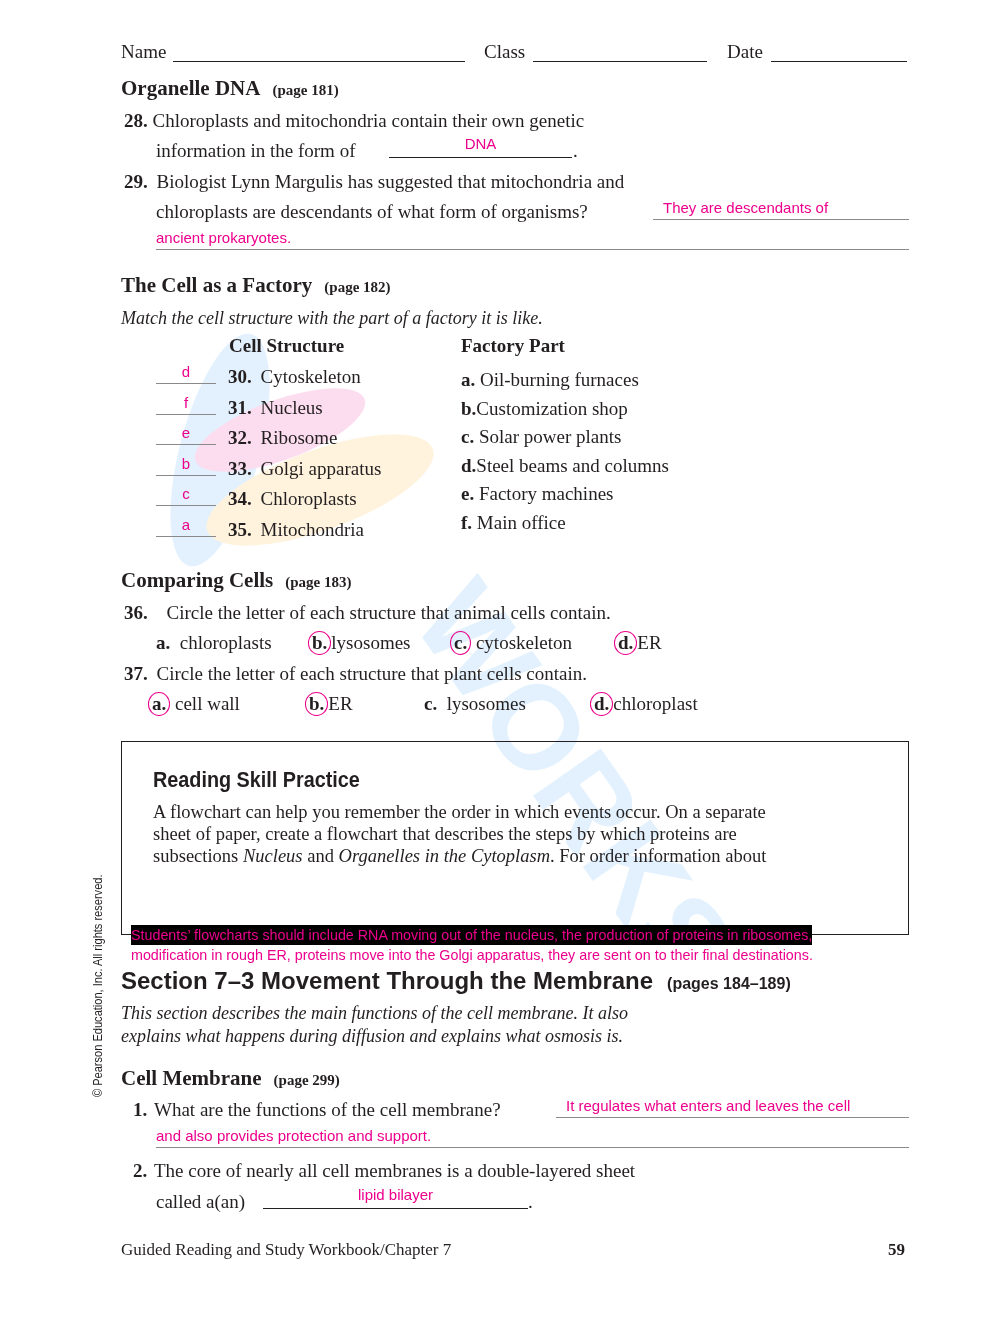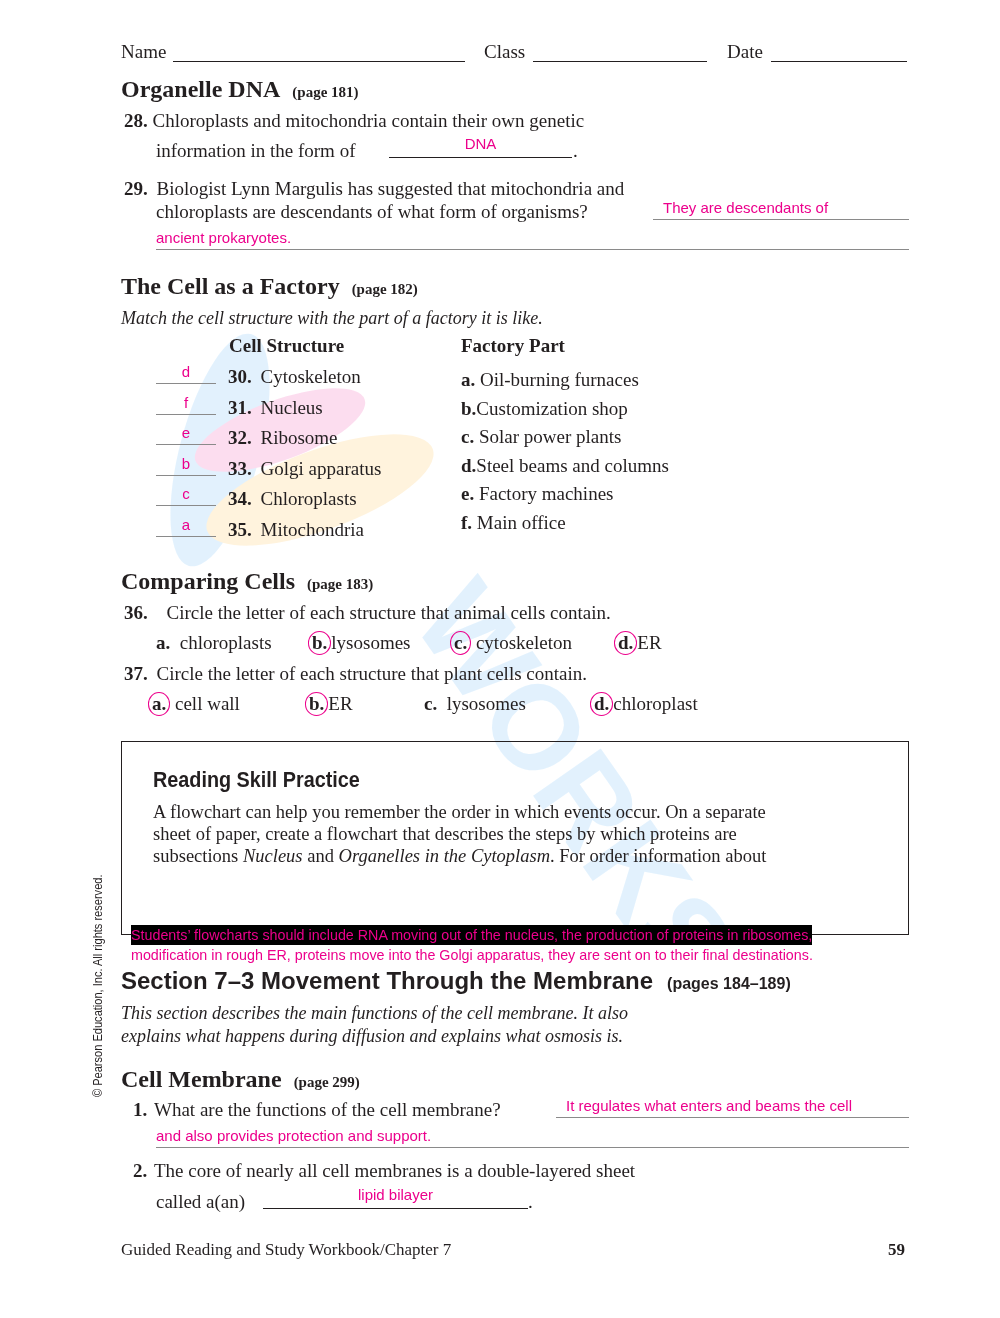--- a/index.html
+++ b/index.html
@@ -2,21 +2,21 @@
 <html><head>
 <meta charset="utf-8">
 <style>
   html, body { margin: 0; padding: 0; background: #ffffff; }
   body { width: 1000px; height: 1318px; position: relative; overflow: hidden;
          font-family: "Liberation Serif", serif; color: #231f20; }
   .abs { position: absolute; }
   .ans { font-family: "Liberation Sans", sans-serif; color: #ec008c; font-size: 15px; }
   .line { border-bottom: 1.5px solid #231f20; }
   .gline { border-bottom: 1.5px solid #8a8a8a; }
-  .h2 { font-size: 24px; font-weight: bold; }
+  .h2 { font-size: 21px; font-weight: bold; }
   .pg { font-size: 15px; font-weight: bold; }
   .body { font-size: 19px; }
   .num { font-weight: bold; }
   .circ { display: inline-block; border: 1.6px solid #ec008c; border-radius: 50%;
           padding: 0 3px; line-height: 22px; font-weight: bold; }
   .watermark { position: absolute; opacity: 0.13; pointer-events: none; }
   .box { position: absolute; left: 121px; top: 741px; width: 786px; height: 192px;
          border: 1.5px solid #231f20; }
 </style>
 </head>
@@ -54,21 +54,21 @@
   <span style="margin-left:0;">Chloroplasts and mitochondria contain their own genetic</span>
 </div>
 <div class="abs body" style="left:156px;top:140px;">
   <span>information in the form of</span>
 </div>
 <div class="abs line" style="left:389px;top:137px;width:183px;height:20px;">
   <div class="ans" style="text-align:center;margin-top:-2px;">DNA</div>
 </div>
 <div class="abs body" style="left:573px;top:140px;">.</div>
 
-<div class="abs body" style="left:124px;top:178px;">
+<div class="abs body" style="left:124px;top:171px;">
   <span class="num">29.</span>
   <span style="margin-left:4px;">Biologist Lynn Margulis has suggested that mitochondria and</span>
 </div>
 <div class="abs body" style="left:156px;top:201px;">
   <span>chloroplasts are descendants of what form of organisms?</span>
 </div>
 <div class="abs gline" style="left:653px;top:199px;width:256px;height:20px;">
   <div class="ans" style="padding-left:10px;">They are descendants of</div>
 </div>
 <div class="abs gline" style="left:156px;top:229px;width:753px;height:20px;">
@@ -180,21 +180,21 @@
 
 <div class="abs" style="left:121px;top:1066px;">
   <span class="h2">Cell Membrane</span>
   <span class="pg" style="margin-left:8px;">(page 299)</span>
 </div>
 <div class="abs body" style="left:133px;top:1099px;">
   <span class="num">1.</span>
   <span style="margin-left:2px;">What are the functions of the cell membrane?</span>
 </div>
 <div class="abs gline" style="left:556px;top:1097px;width:353px;height:20px;">
-  <div class="ans" style="padding-left:10px;">It regulates what enters and beams the cell</div>
+  <div class="ans" style="padding-left:10px;">It regulates what enters and leaves the cell</div>
 </div>
 <div class="abs gline" style="left:156px;top:1127px;width:753px;height:20px;">
   <div class="ans">and also provides protection and support.</div>
 </div>
 <div class="abs body" style="left:133px;top:1160px;">
   <span class="num">2.</span>
   <span style="margin-left:2px;">The core of nearly all cell membranes is a double-layered sheet</span>
 </div>
 <div class="abs body" style="left:156px;top:1191px;">
   <span>called a(an)</span>

